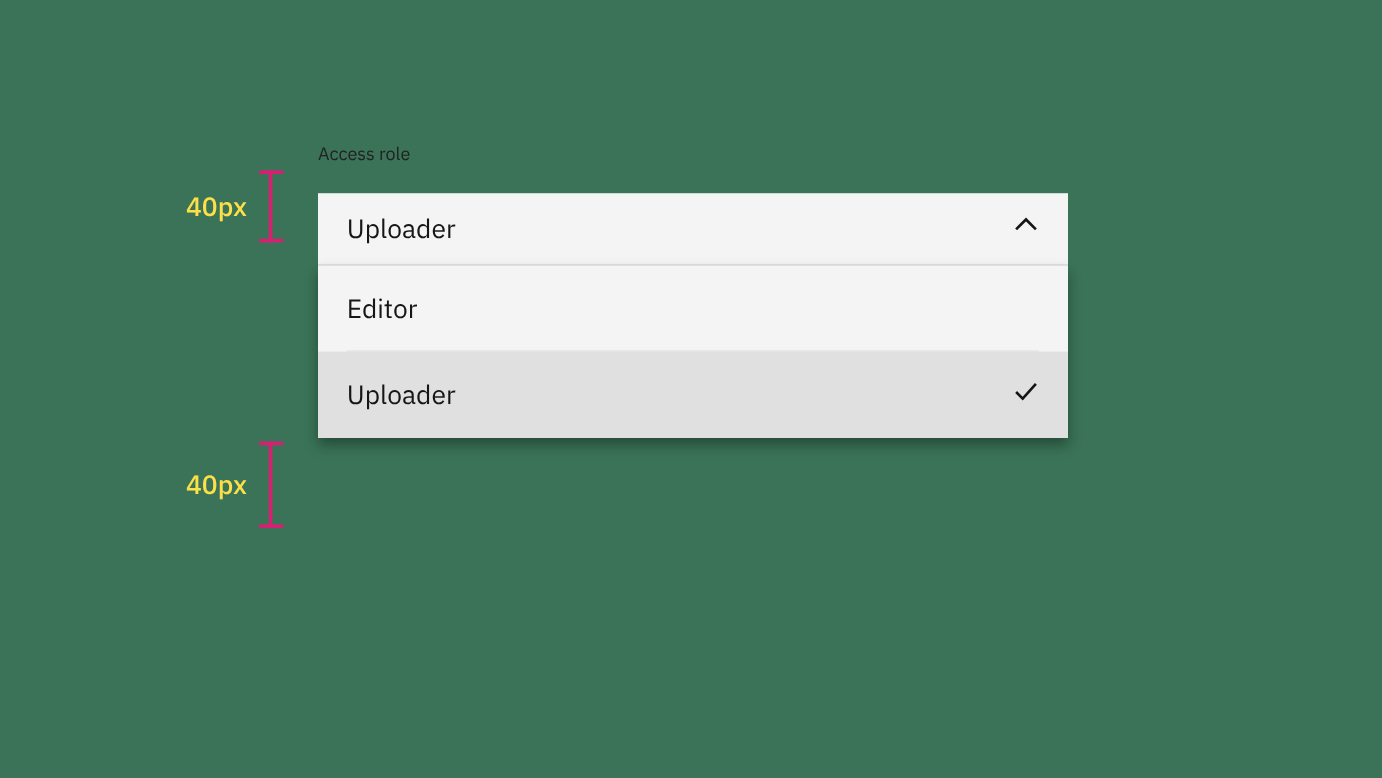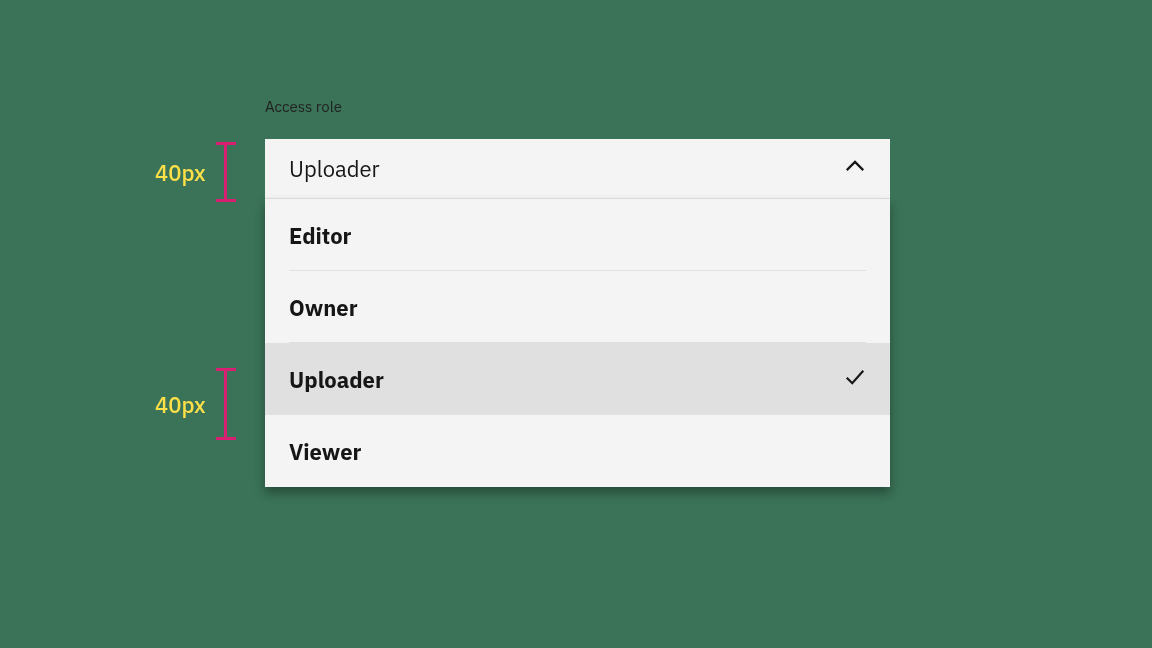--- a/index.html
+++ b/index.html
@@ -10,21 +10,21 @@
     body {
       width: 1152px;
       height: 648px;
       background: #3a7357;
       font-family: "IBM Plex Sans", -apple-system, BlinkMacSystemFont, "Segoe UI", Helvetica, Arial, sans-serif;
       position: relative;
     }
     .stage {
       position: absolute;
       left: 265px;
-      top: 97px;
+      top: 119px;
       width: 625px;
     }
     .field-label {
       font-size: 15px;
       color: #222;
       margin-bottom: 10px;
       font-weight: 400;
     }
     .dropdown {
       position: relative;
@@ -50,21 +50,20 @@
     .dropdown-option {
       height: 72px;
       display: flex;
       align-items: center;
       justify-content: space-between;
       padding: 0 24px 0 24px;
       font-size: 22px;
       color: #161616;
       position: relative;
       cursor: pointer;
-      font-weight: bold;
     }
     .dropdown-option.selected {
       background: #e0e0e0;
     }
     .dropdown-option:not(.selected):not(:last-child)::after {
       content: "";
       position: absolute;
       left: 24px;
       right: 24px;
       bottom: 0;
@@ -133,36 +132,30 @@
           </svg>
       </span>
     </div>
 
     <div class="dropdown-menu">
 
       <div class="dropdown-option">
         <span>Editor</span>
       </div>
 
-      <div class="dropdown-option">
-        <span>Owner</span>
-      </div>
 
       <div class="dropdown-option selected">
         <span>Uploader</span>
         <span class="check">
           <svg width="22" height="22" viewBox="0 0 16 16">
               <path d="M2 8.5 L6 12.5 L14 3.5" fill="none" stroke="#161616" stroke-width="1.6"></path>
             </svg>
         </span>
       </div>
 
-      <div class="dropdown-option">
-        <span>Viewer</span>
-      </div>
 
     </div>
   </div>
 </div>
 
 <div class="measure m1">
   <span class="measure-label">40px</span>
   <span class="measure-bracket">
     <span class="bar-top"></span>
       <span class="bar-mid"></span>

